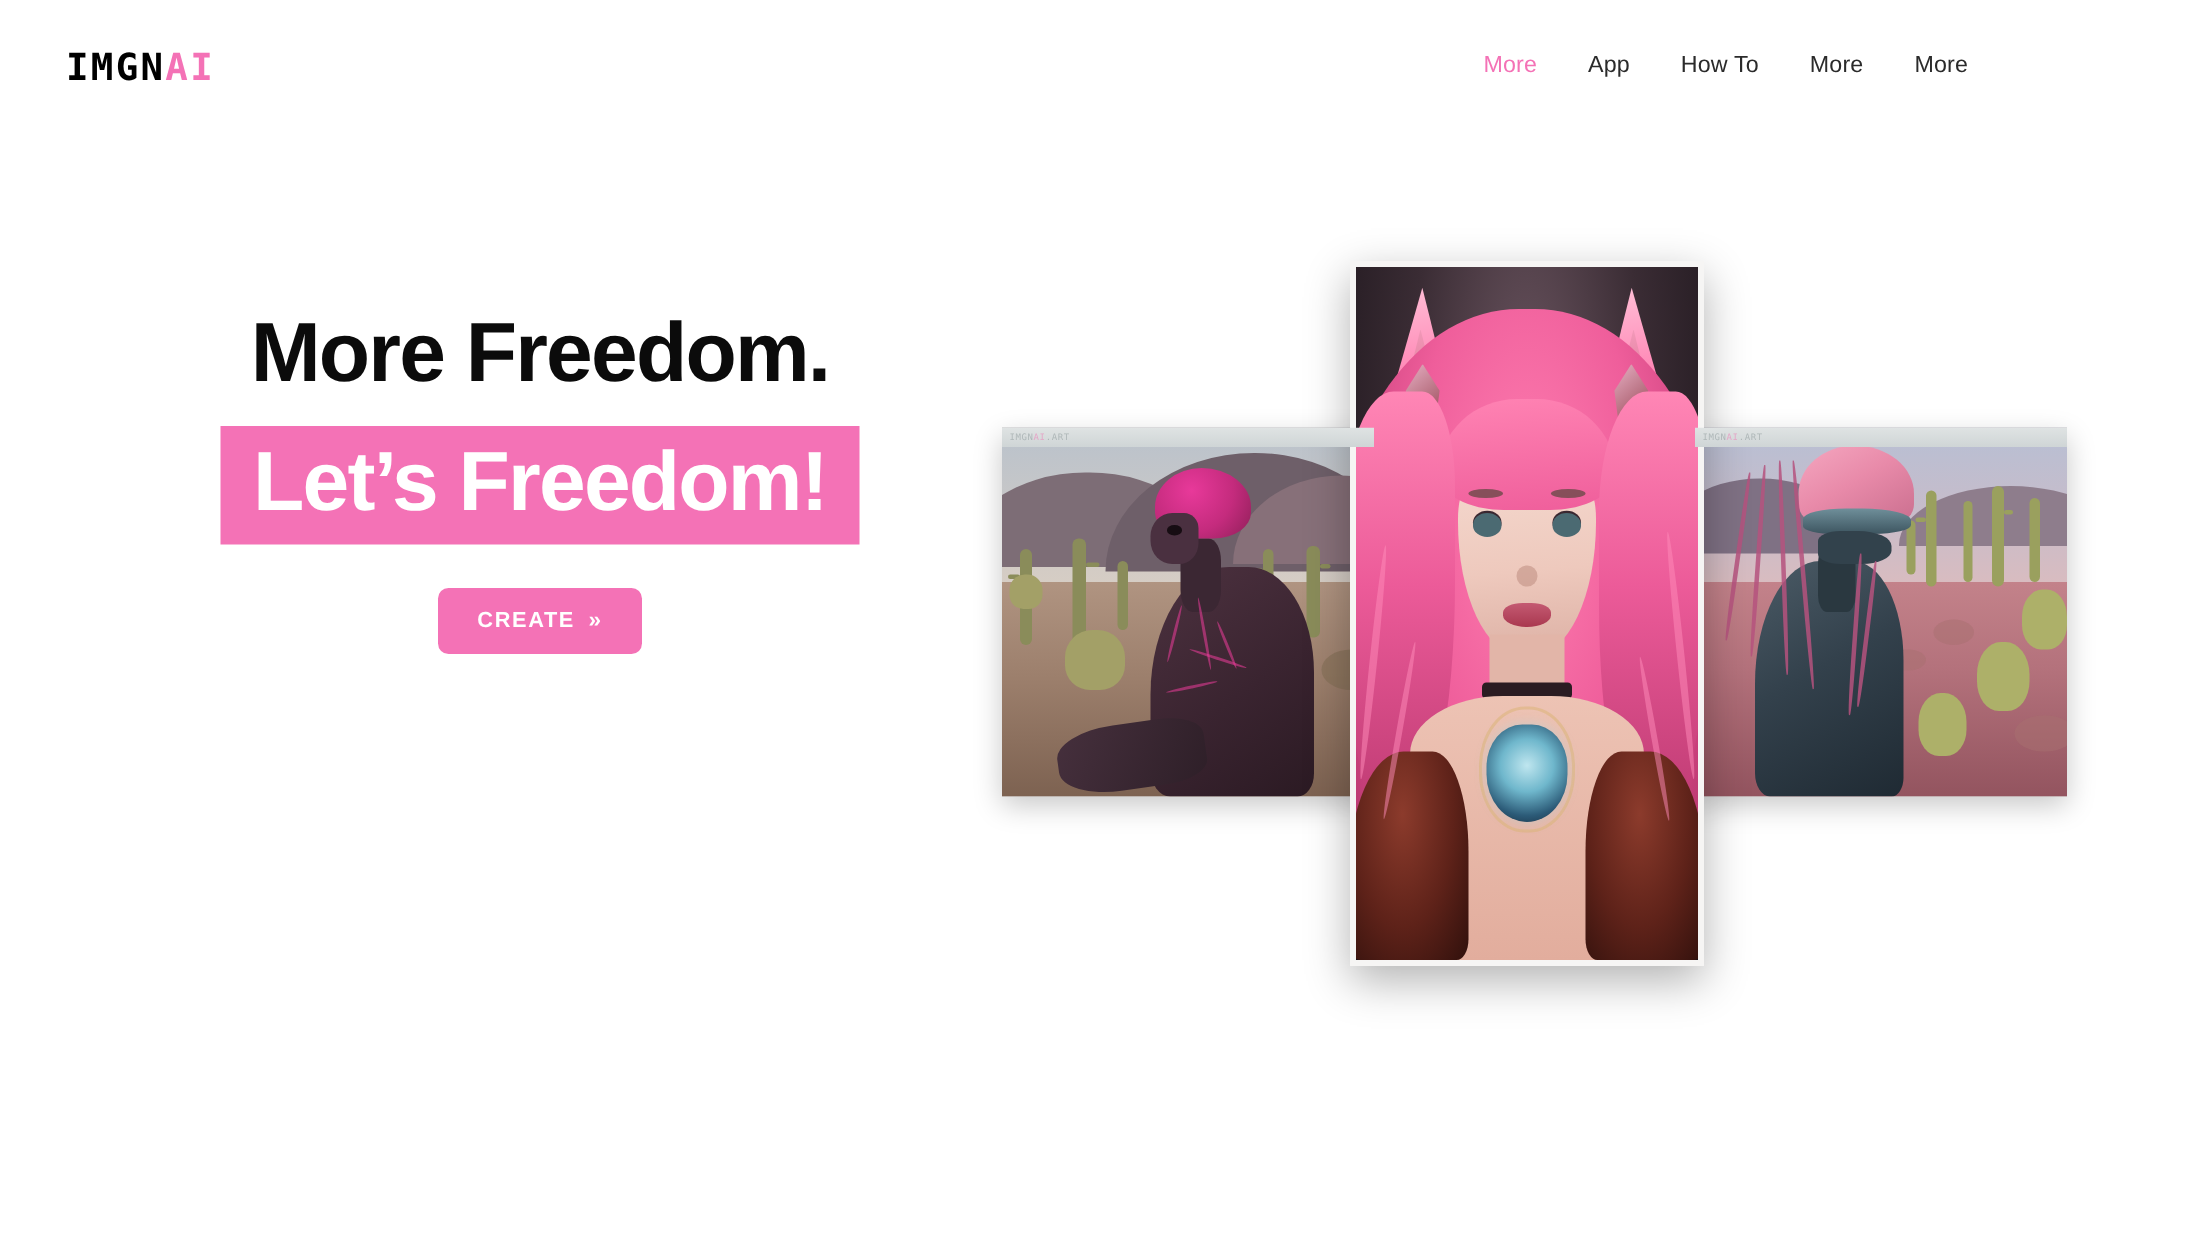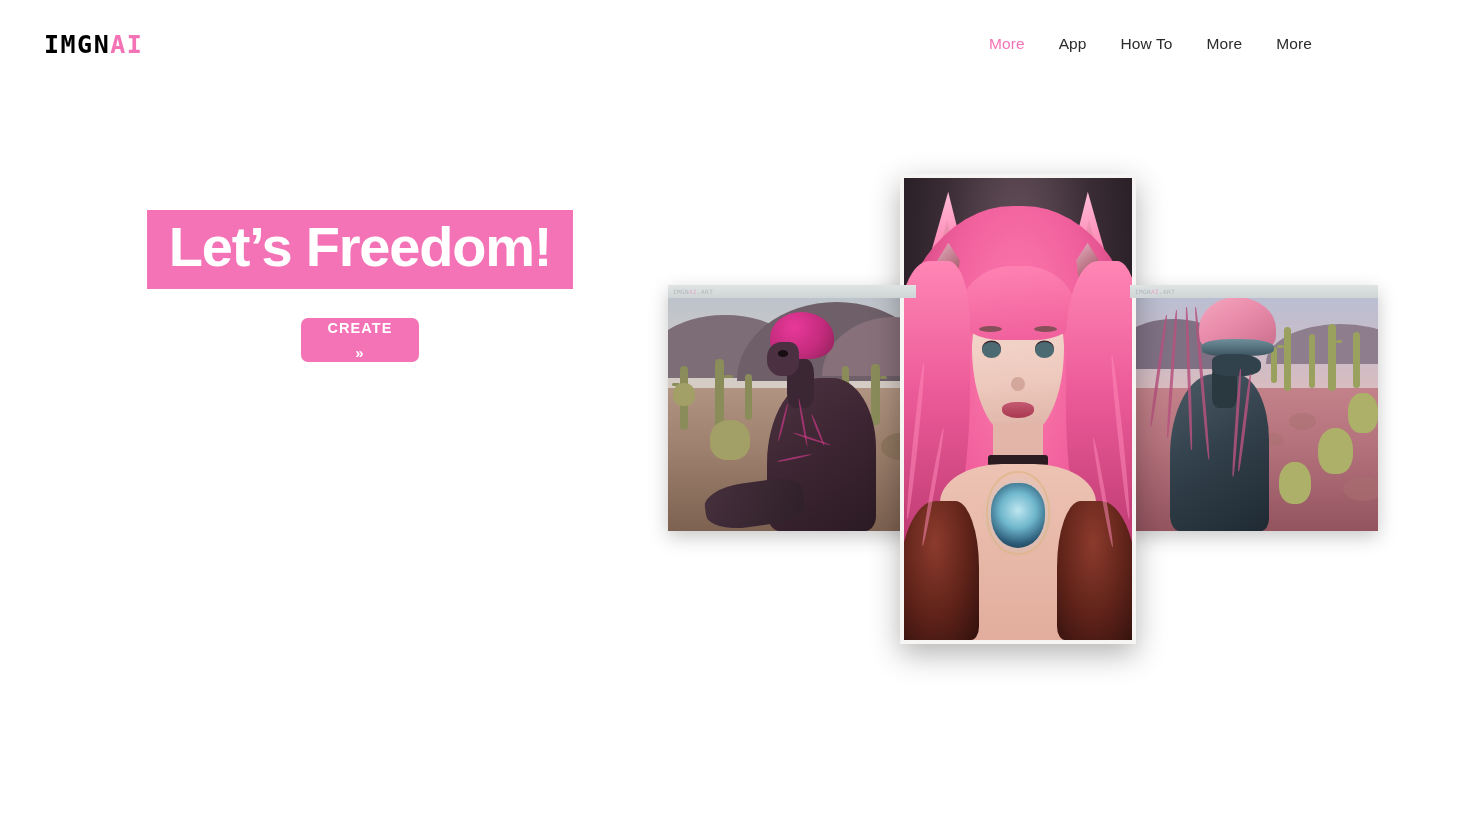--- a/index.html
+++ b/index.html
@@ -112,21 +112,20 @@
     color: #ffffff;
     border: none;
     border-radius: 7px;
     height: 44px;
     padding: 0 26px;
     font-family: "Liberation Sans", sans-serif;
     font-size: 14.5px;
     font-weight: bold;
     letter-spacing: 1.1px;
     cursor: pointer;
-    flex-direction: column;
   }
   .create-button .chev {
     font-size: 15px;
     line-height: 1;
     position: relative;
     top: 0px;
   }
 
   
   .carousel {
@@ -543,20 +542,21 @@
       <a class="nav-link" href="#">More</a>
     </nav>
 
   </header>
 
   <section class="hero">
 
     <div class="hero-copy">
 
       <h1 class="headline">
+        <span class="line">More Freedom.</span>
         <span class="line"><span class="hl-mark">Let’s Freedom!</span></span>
       </h1>
 
 
       <button class="create-button">
         <span>CREATE</span>
         <span class="chev">»</span>
       </button>
 
     </div>

